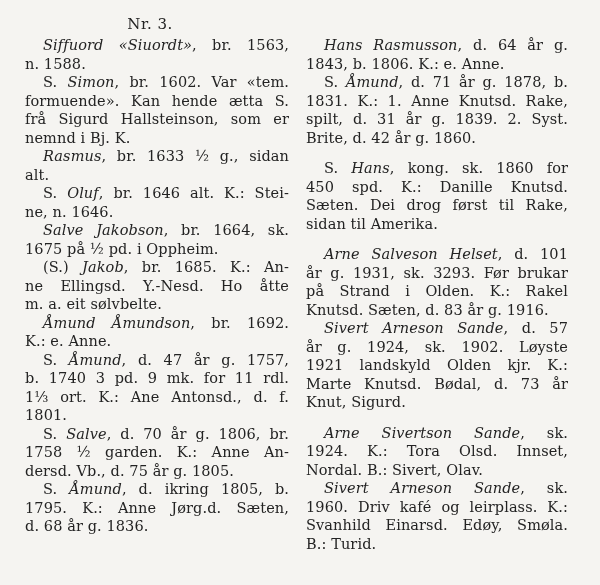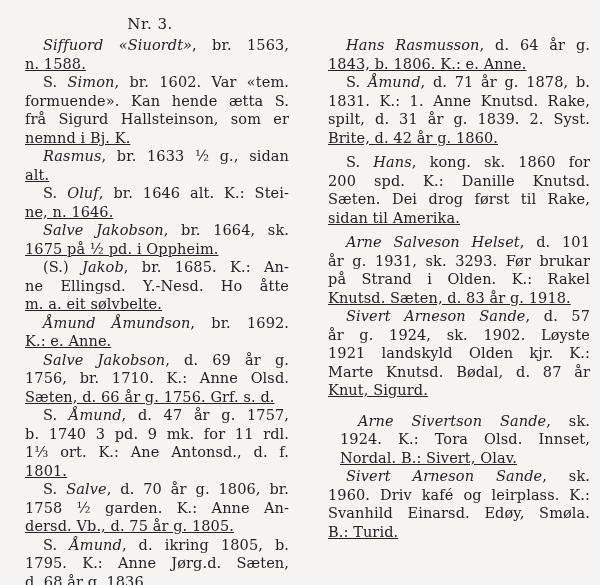--- a/index.html
+++ b/index.html
@@ -27,32 +27,32 @@
     font-size: 15px;
     letter-spacing: 0.5px;
   }
   .col {
     position: absolute;
     top: 36px;
     font-size: 14.5px;
     line-height: 18.5px;
   }
   .col-left  { left: 25px;  width: 264px; }
-  .col-right { left: 328px; width: 262px; }
+  .col-right { left: 306px; width: 262px; }
   .para { margin: 0; }
-  .para.gap-s { margin-top: 6px; }
-  .para.gap-l { margin-top: 12px; margin-left: 12px; }
+  .para.gap-s { margin-top: 12px; }
+  .para.gap-l { margin-top: 12px; }
   .line {
     text-align: justify;
     text-align-last: justify;
     white-space: nowrap;
     letter-spacing: 0.1px;
   }
   .line.first { text-indent: 18px; }
-  .line.last  { text-align-last: left; white-space: normal; text-decoration: underline; }
+  .line.last  { text-align-last: left; white-space: normal; }
   i { }
 </style>
 </head>
 <body style="background: rgb(245, 244, 241); color: rgb(35, 35, 35);">
 
 <div class="page">
   <div class="header">Nr. 3.</div>
   <div id="columns">
       <div class="col col-left">
         <div class="para">
@@ -80,25 +80,20 @@
         <div class="para">
           <div class="line first">(S.) <i>Jakob</i>, br. 1685. K.: An-</div>
           <div class="line">ne Ellingsd. Y.-Nesd. Ho åtte</div>
           <div class="line last">m. a. eit sølvbelte.</div>
         </div>
         <div class="para">
           <div class="line first"><i>Åmund Åmundson</i>, br. 1692.</div>
           <div class="line last">K.: e. Anne.</div>
         </div>
         <div class="para">
-          <div class="line first"><i>Salve Jakobson</i>, d. 69 år g.</div>
-          <div class="line">1756, br. 1710. K.: Anne Olsd.</div>
-          <div class="line last">Sæten, d. 66 år g. 1756. Grf. s. d.</div>
-        </div>
-        <div class="para">
           <div class="line first">S. <i>Åmund</i>, d. 47 år g. 1757,</div>
           <div class="line">b. 1740 3 pd. 9 mk. for 11 rdl.</div>
           <div class="line">1⅓ ort. K.: Ane Antonsd., d. f.</div>
           <div class="line last">1801.</div>
         </div>
         <div class="para">
           <div class="line first">S. <i>Salve</i>, d. 70 år g. 1806, br.</div>
           <div class="line">1758 ½ garden. K.: Anne An-</div>
           <div class="line last">dersd. Vb., d. 75 år g. 1805.</div>
         </div>
@@ -114,35 +109,35 @@
           <div class="line last">1843, b. 1806. K.: e. Anne.</div>
         </div>
         <div class="para">
           <div class="line first">S. <i>Åmund</i>, d. 71 år g. 1878, b.</div>
           <div class="line">1831. K.: 1. Anne Knutsd. Rake,</div>
           <div class="line">spilt, d. 31 år g. 1839. 2. Syst.</div>
           <div class="line last">Brite, d. 42 år g. 1860.</div>
         </div>
         <div class="para gap-s">
           <div class="line first">S. <i>Hans</i>, kong. sk. 1860 for</div>
-          <div class="line">200 spd. K.: Danille Knutsd.</div>
+          <div class="line">450 spd. K.: Danille Knutsd.</div>
           <div class="line">Sæten. Dei drog først til Rake,</div>
           <div class="line last">sidan til Amerika.</div>
         </div>
         <div class="para gap-s">
           <div class="line first"><i>Arne Salveson Helset</i>, d. 101</div>
           <div class="line">år g. 1931, sk. 3293. Før brukar</div>
           <div class="line">på Strand i Olden. K.: Rakel</div>
-          <div class="line last">Knutsd. Sæten, d. 83 år g. 1918.</div>
+          <div class="line last">Knutsd. Sæten, d. 83 år g. 1916.</div>
         </div>
         <div class="para">
           <div class="line first"><i>Sivert Arneson Sande</i>, d. 57</div>
           <div class="line">år g. 1924, sk. 1902. Løyste</div>
           <div class="line">1921 landskyld Olden kjr. K.:</div>
-          <div class="line">Marte Knutsd. Bødal, d. 87 år</div>
+          <div class="line">Marte Knutsd. Bødal, d. 73 år</div>
           <div class="line last">Knut, Sigurd.</div>
         </div>
         <div class="para gap-l">
           <div class="line first"><i>Arne Sivertson Sande</i>, sk.</div>
           <div class="line">1924. K.: Tora Olsd. Innset,</div>
           <div class="line last">Nordal. B.: Sivert, Olav.</div>
         </div>
         <div class="para">
           <div class="line first"><i>Sivert Arneson Sande</i>, sk.</div>
           <div class="line">1960. Driv kafé og leirplass. K.:</div>

